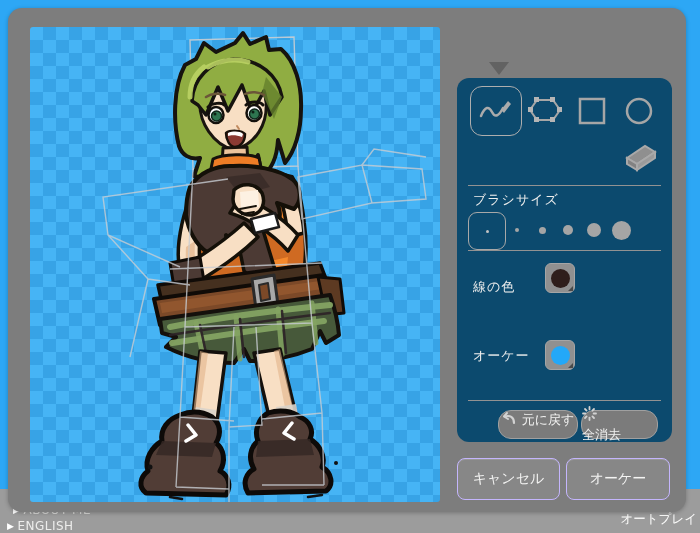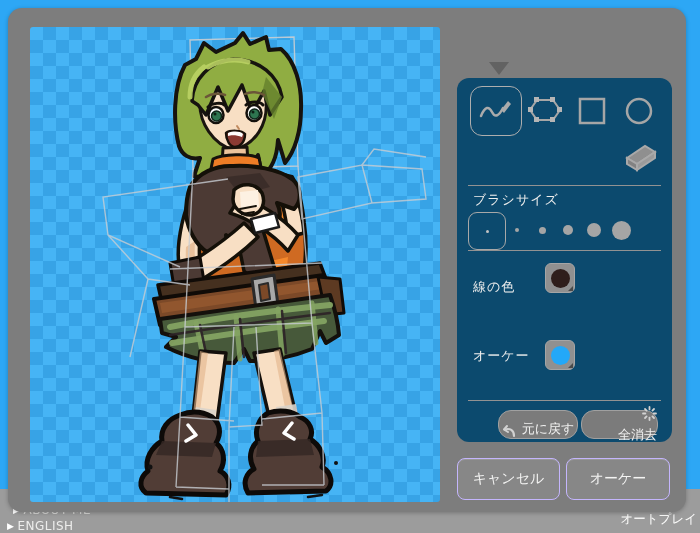--- a/index.html
+++ b/index.html
@@ -88,21 +88,21 @@
     position:absolute;left:50%;top:50%;width:19px;height:19px;margin:-9.5px;
     border-radius:50%;
   }
   .swatch .corner{
     position:absolute;right:1px;bottom:1px;width:0;height:0;
     border-left:5px solid transparent;border-bottom:5px solid #4a4a4a;
   }
   .mini-btn{
     position:absolute;top:332px;height:27px;background:#7b7b7b;
     border:1px solid #a0a0a0;border-radius:13px;color:#f1f1f0;
-    display:flex;align-items:flex-end;justify-content:center;gap:5px;
+    display:flex;align-items:flex-start;justify-content:center;gap:5px;
     font-size:13px;cursor:pointer;
   }
   .mini-btn svg{flex:0 0 auto;}
   
   .dlg-btn{
     position:absolute;top:450px;height:40px;background:#878787;
     border:1px solid #c4b5fd;border-radius:8px;color:#f4f4f3;
     display:flex;align-items:center;justify-content:center;
     font-size:14px;cursor:pointer;box-shadow:inset 0 1px 0 rgba(255,255,255,.15);
   }

